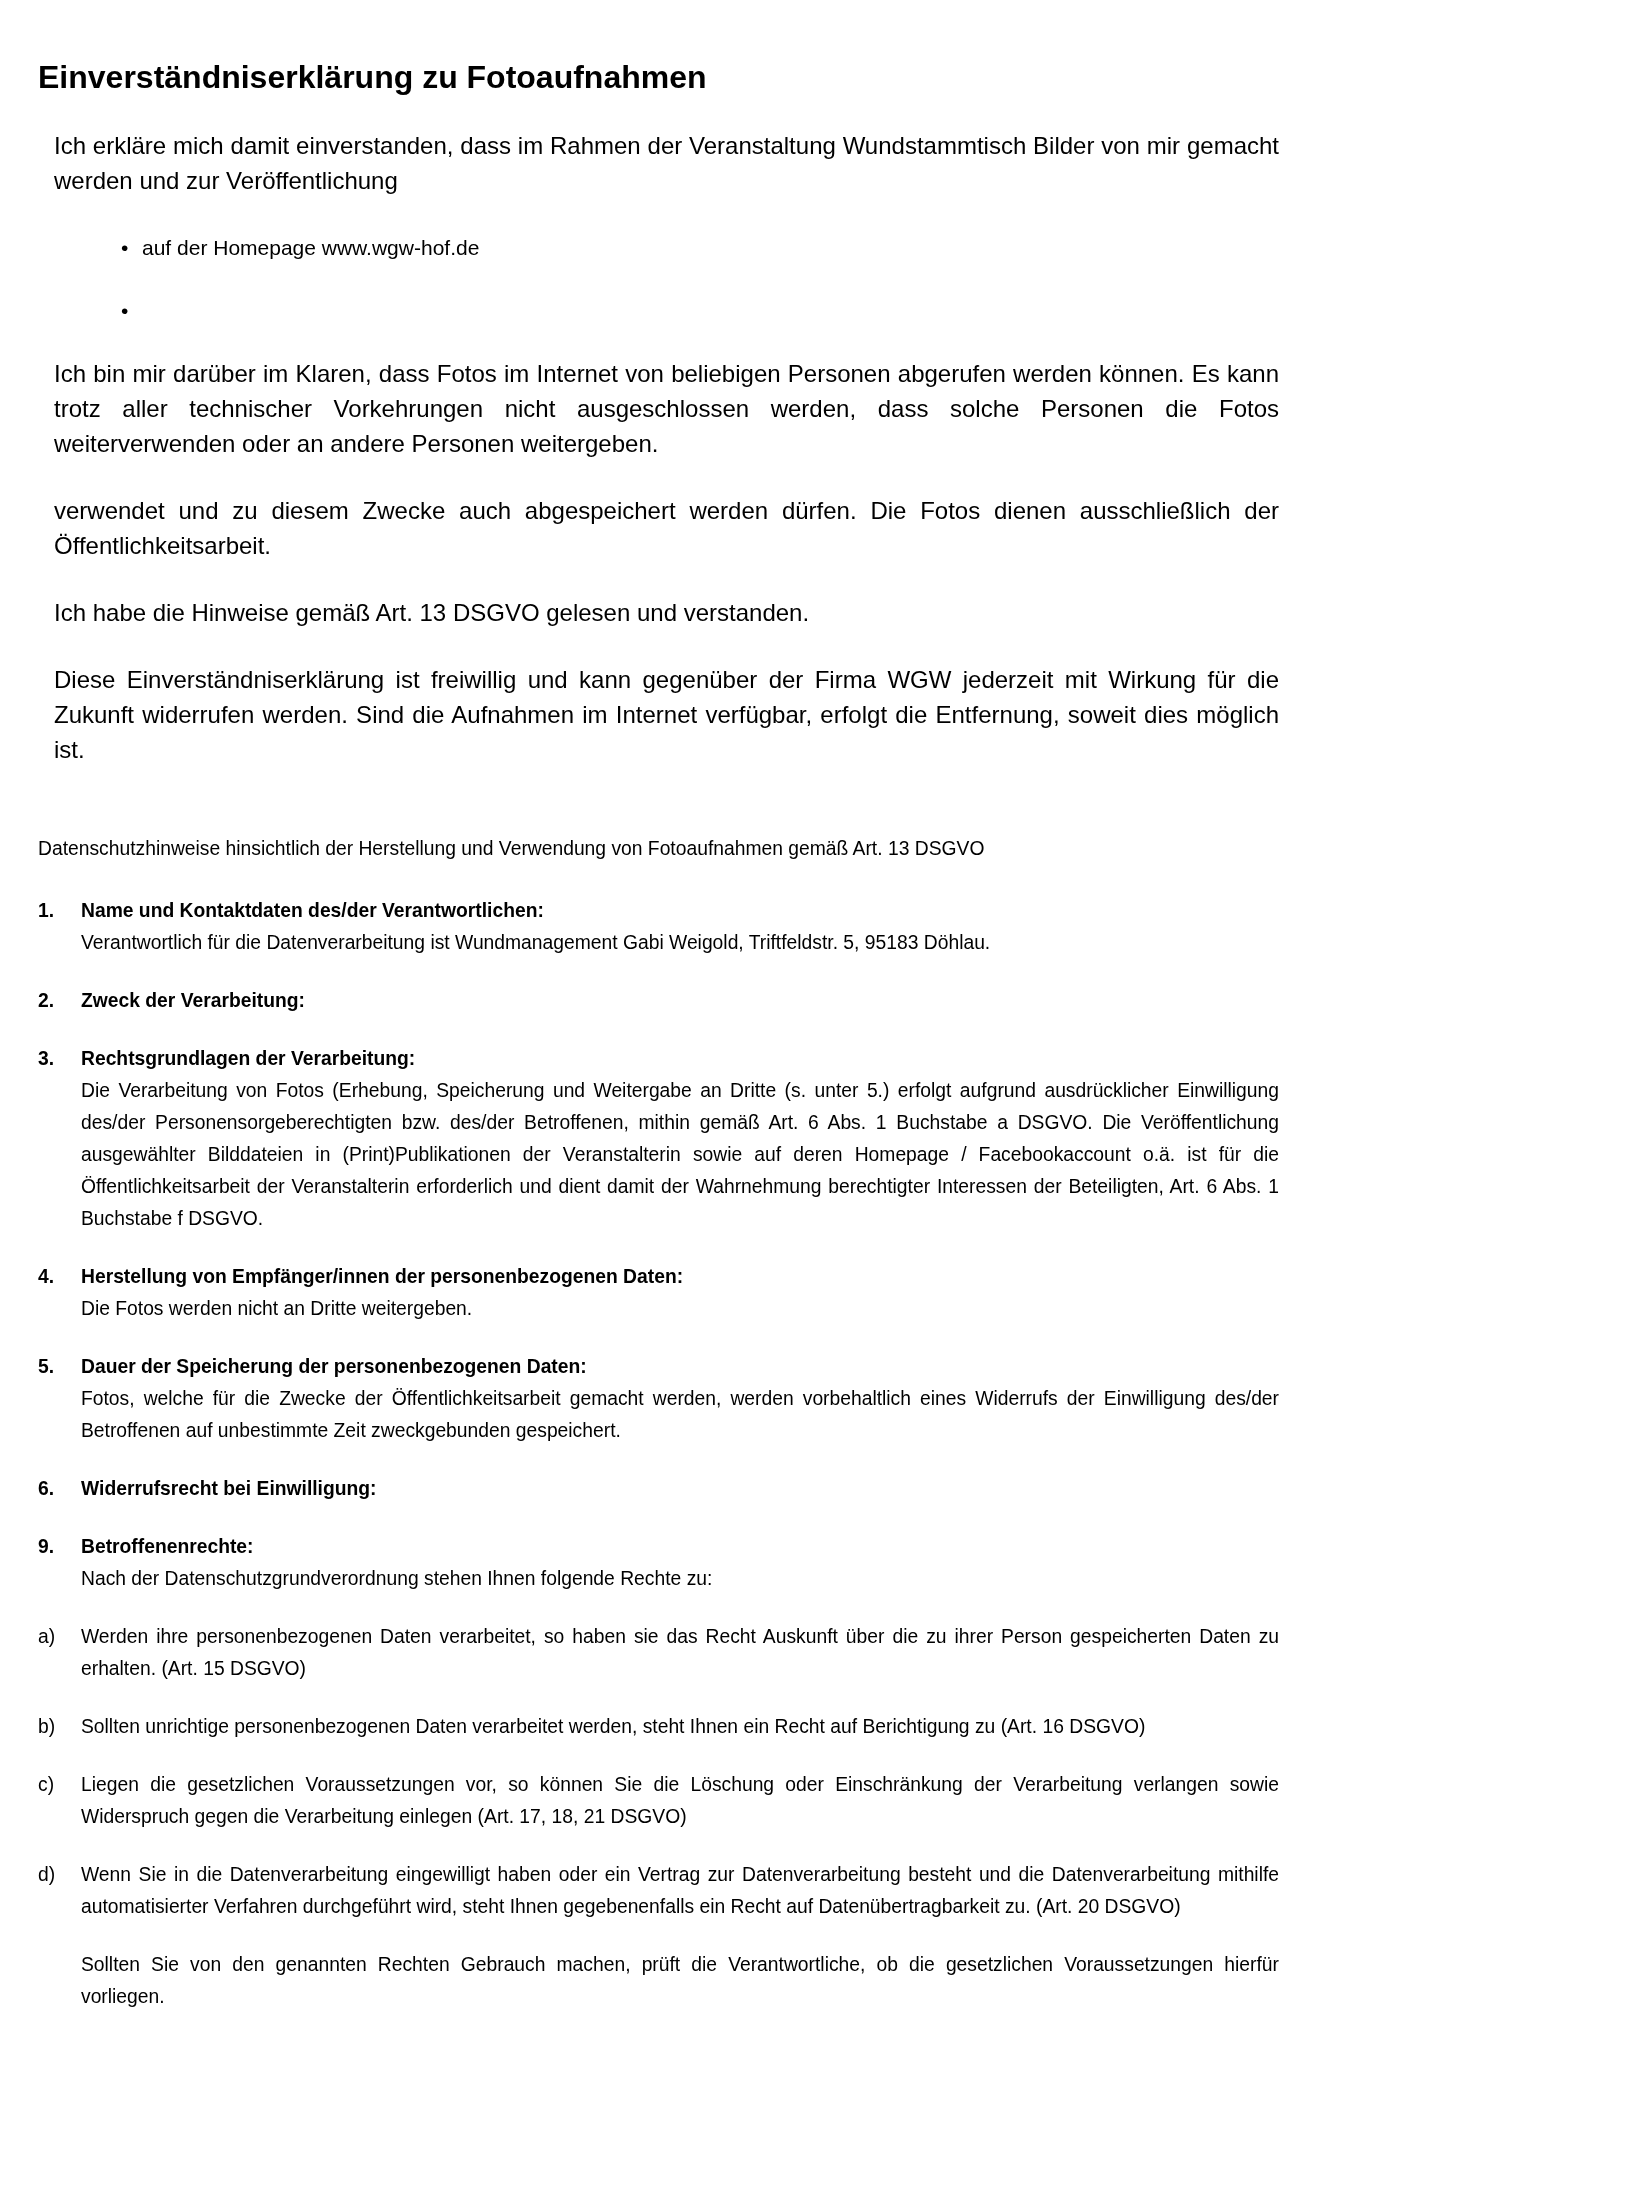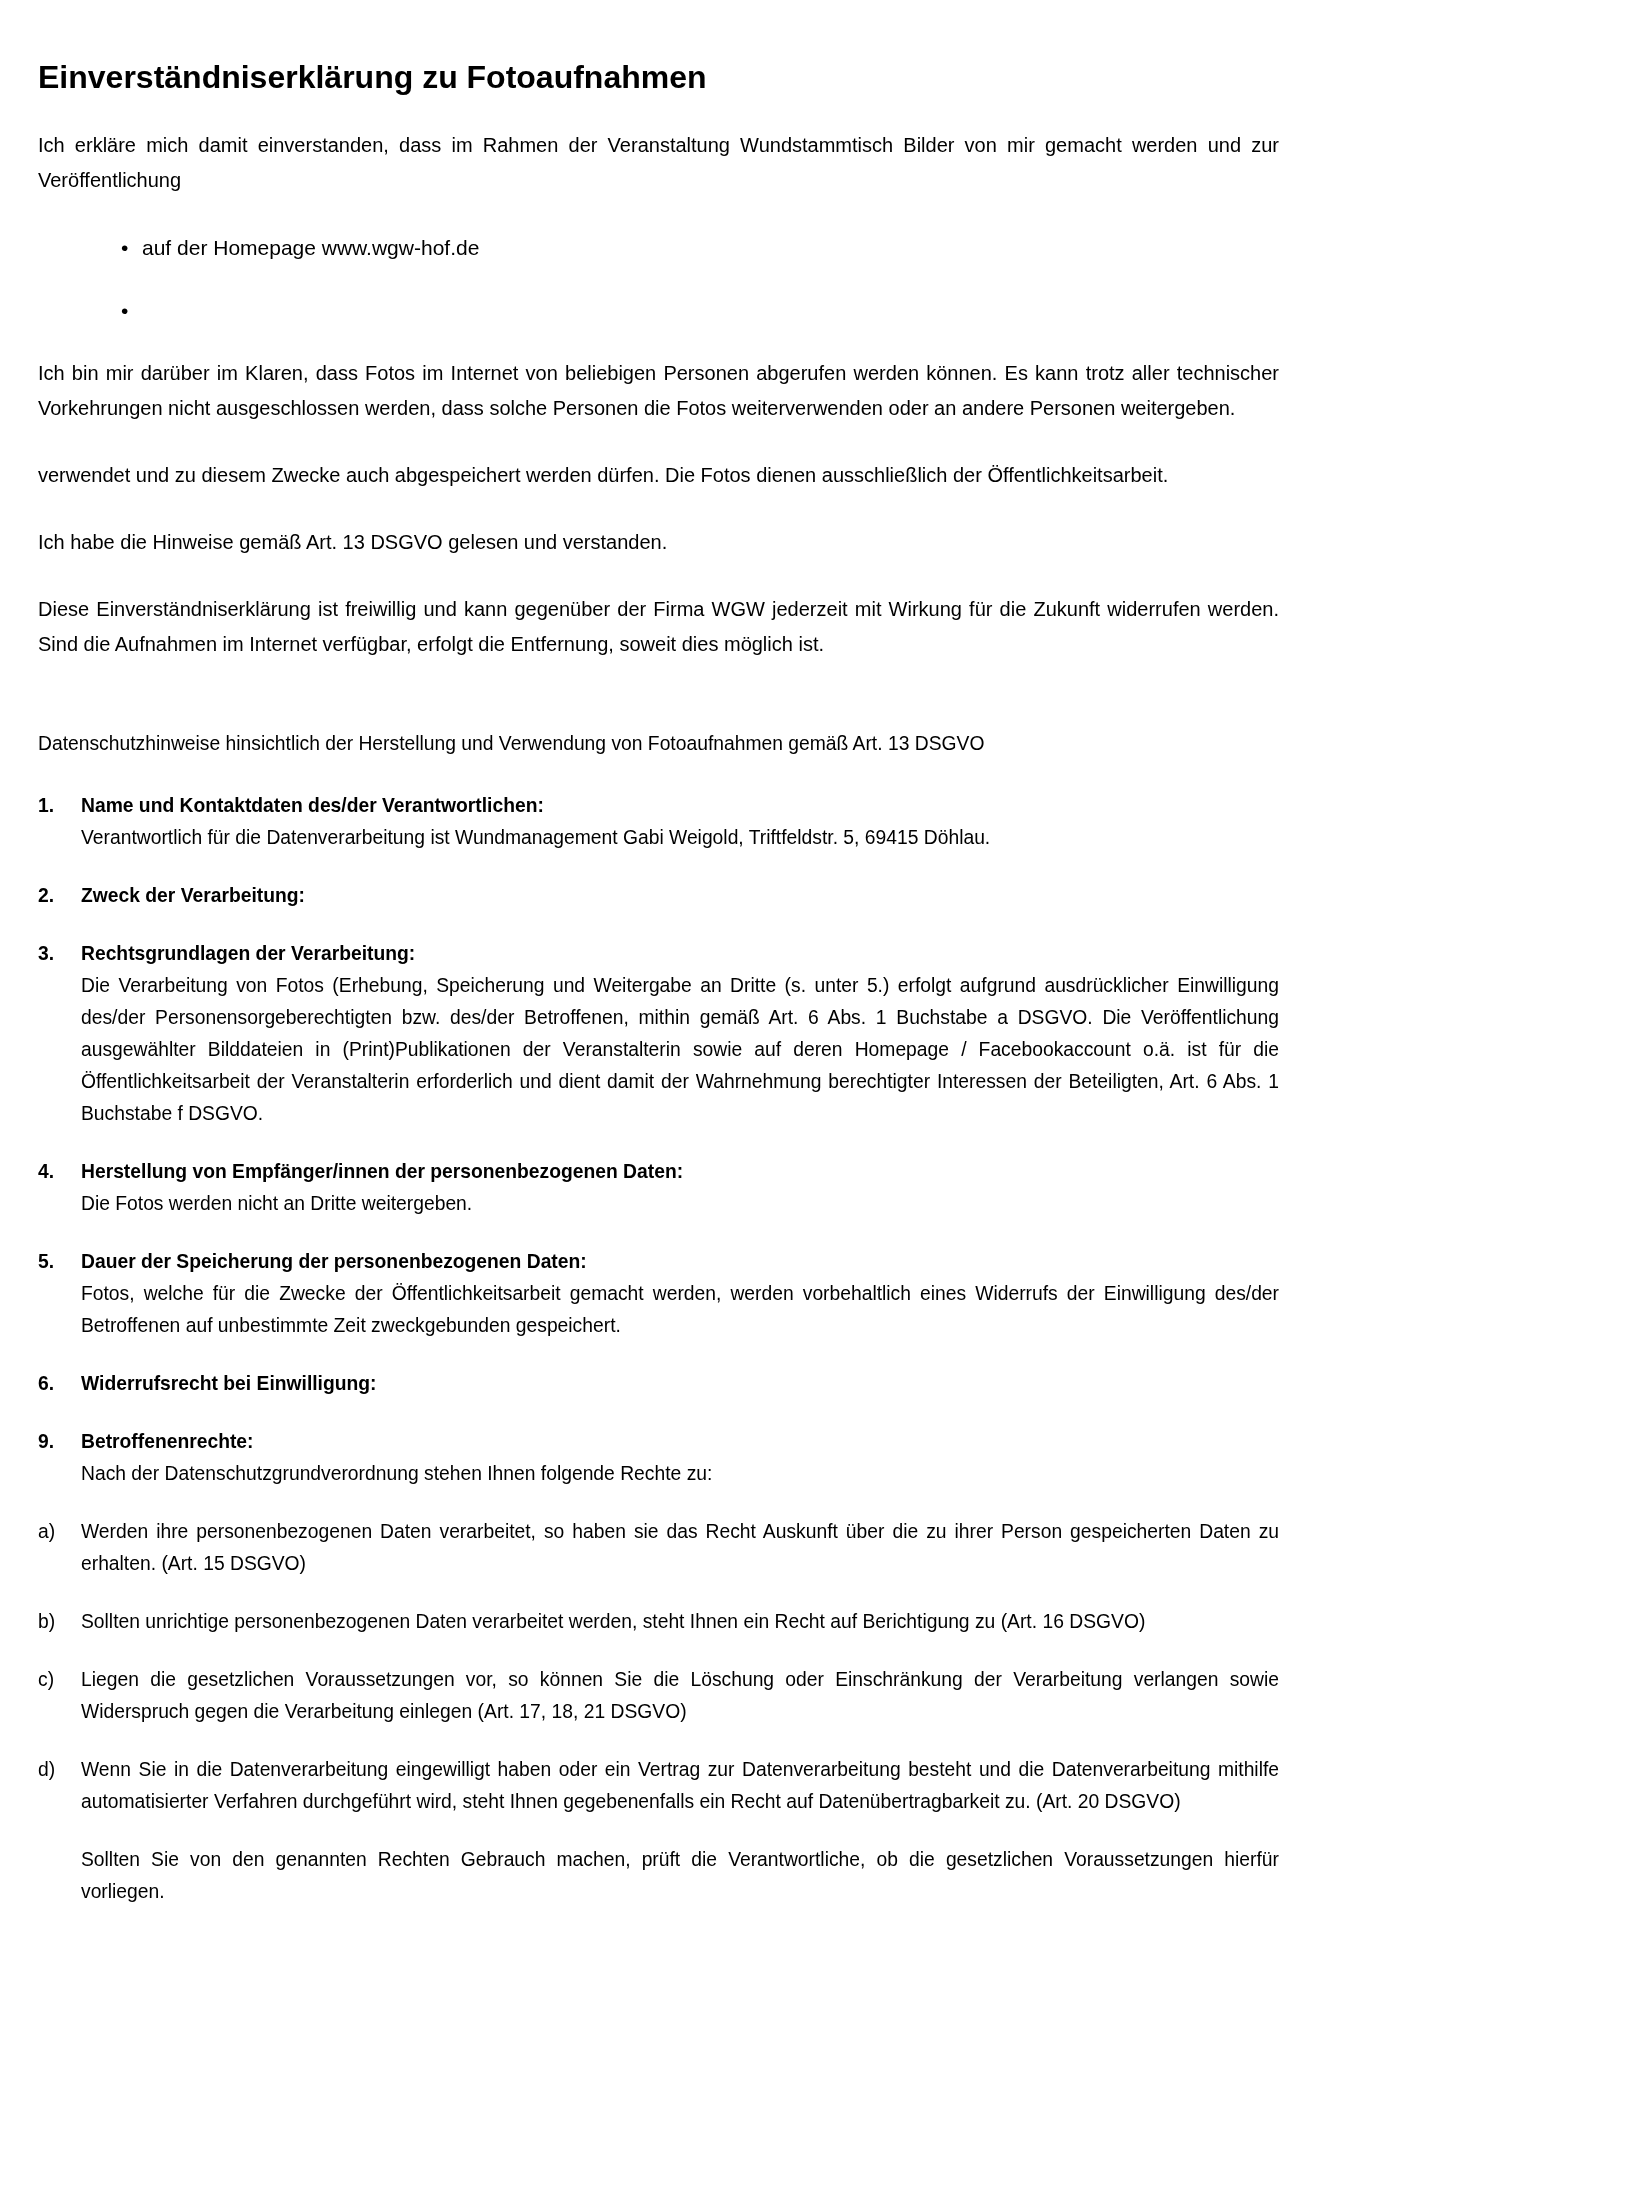--- a/index.html
+++ b/index.html
@@ -18,24 +18,24 @@
     padding: 59px 38px 0 38px;
     overflow: hidden;
   }
   .doc-title {
     font-size: 32px;
     line-height: 36px;
     font-weight: bold;
     margin: 0 0 33px 0;
   }
   .body-p {
-    font-size: 20px;
+    font-size: 24px;
     line-height: 35px;
     text-align: justify;
-    margin: 0 0 32px 0;
+    margin: 0 0 32px 16px;
   }
   .bullet-row {
     display: flex;
     align-items: baseline;
     font-size: 21px;
     line-height: 35px;
     padding-left: 83px;
     margin: 0 0 28px 0;
   }
   .bullet-row .marker {
@@ -100,21 +100,21 @@
   <p class="body-p">Ich habe die Hinweise gemäß Art. 13 DSGVO gelesen und verstanden.</p>
 
   <p class="body-p">Diese Einverständniserklärung ist freiwillig und kann gegenüber der Firma WGW jederzeit mit Wirkung für die Zukunft widerrufen werden. Sind die Aufnahmen im Internet verfügbar, erfolgt die Entfernung, soweit dies möglich ist.</p>
 
   <p class="ds-heading">Datenschutzhinweise hinsichtlich der Herstellung und Verwendung von Fotoaufnahmen gemäß Art. 13 DSGVO</p>
 
   <div class="ds-item">
     <span class="num">1.</span>
     <span class="content">
       <span class="item-title" style="display:block;">Name und Kontaktdaten des/der Verantwortlichen:</span>
-      <span class="item-body" style="display:block;">Verantwortlich für die Datenverarbeitung ist Wundmanagement Gabi Weigold, Triftfeldstr. 5, 69415 Döhlau.</span>
+      <span class="item-body" style="display:block;">Verantwortlich für die Datenverarbeitung ist Wundmanagement Gabi Weigold, Triftfeldstr. 5, 95183 Döhlau.</span>
     </span>
   </div>
 
   <div class="ds-item">
     <span class="num">2.</span>
     <span class="content">
       <span class="item-title" style="display:block;">Zweck der Verarbeitung:</span>
     </span>
   </div>
 

